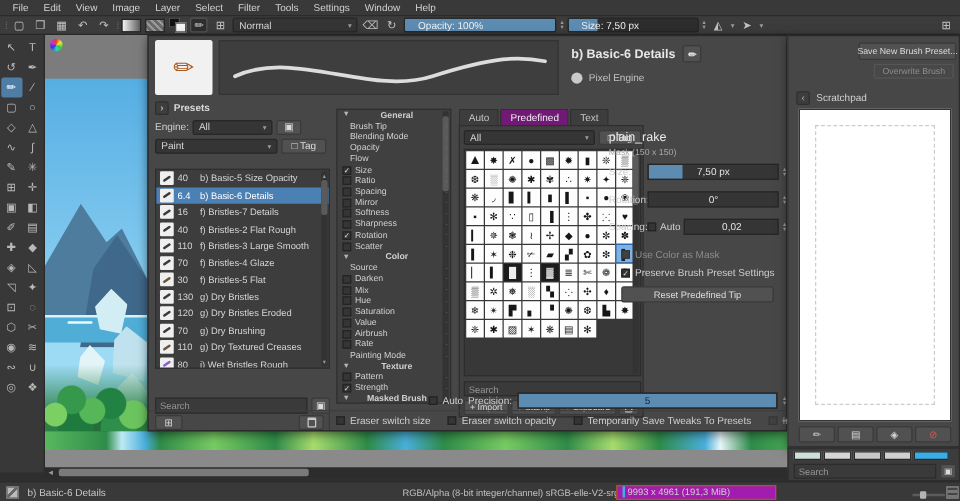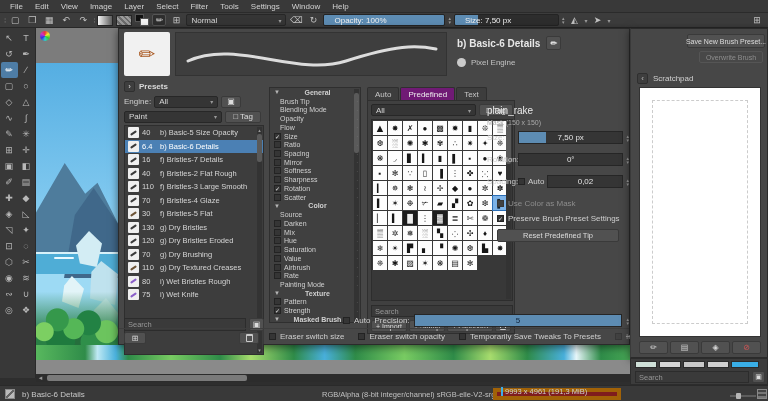--- a/index.html
+++ b/index.html
@@ -88,21 +88,21 @@
   #hdr-edit{width:15px;height:14px;font-size:8px}
   #hdr-engine{left:338px;top:29px;display:flex;gap:5px;align-items:center;color:#c3c3c3}
   #hdr-engine .dot{width:9px;height:9px;border-radius:50%;background:#cacaca}
 
   
   #presets-panel{left:5px;top:52px;width:140px;height:248px}
   #p-head{left:0;top:0;display:flex;gap:4px;align-items:center;font-weight:bold;color:#dadada}
   #p-exp{width:11px;height:11px;background:#3e3e3e;border:1px solid #2f2f2f;border-radius:2px;display:flex;align-items:center;justify-content:center;color:#bbb}
   #p-engine{left:0;top:14px;width:140px;height:13px;display:flex;gap:3px;align-items:center}
   #p-paint{left:0;top:29px;width:140px;height:13px;display:flex;gap:3px;align-items:center}
-  #preset-list{left:0;top:44px;width:140px;height:230px;background:#3d3d3d;border:1px solid #2e2e2e;overflow:hidden;position:absolute}
+  #preset-list{left:0;top:54px;width:140px;height:160px;background:#3d3d3d;border:1px solid #2e2e2e;overflow:hidden;position:absolute}
   .preset-row{display:flex;align-items:center;gap:3px;height:13.5px;padding:0 3px;color:#d5d5d5;font-size:7.5px;white-space:nowrap}
   .preset-row.sel{background:#4b80b4;color:#fff}
   .p-ico{width:11px;height:11px;background:#efefef;border-radius:1px;flex:none;display:flex;align-items:center;justify-content:center}
   .p-ico i{display:block;width:7px;height:2px;border-radius:1px;transform:rotate(-35deg)}
   .p-size{width:15px;flex:none}
   #p-search-row{left:0;top:237px;width:140px;height:13px;display:flex;gap:3px}
 
   
   #options-panel{left:150px;top:58px;width:92px;height:236px;overflow:hidden;position:absolute}
   .op-row{height:8.74px;display:flex;align-items:center;gap:3px;padding:0 8px 0 4px;font-size:7px;color:#d0d0d0;position:relative}
@@ -165,21 +165,21 @@
   #thumbs{position:absolute;left:4px;top:2px;display:flex;gap:2px;align-items:center}
   .thumb{width:22px;height:7px;border:1px solid #2a2a2a}
   #docker-search{position:absolute;left:4px;top:12px;width:114px;height:12px}
   #docker-search-btn{position:absolute;left:121px;top:12px;width:13px;height:12px;font-size:7px}
 
   
   #statusbar{left:0;top:385px;width:768px;height:16px;background:#393939;border-top:1px solid #2a2a2a}
   #sb-ico{position:absolute;left:5px;top:3px;width:10px;height:10px;border:1px solid #8a8a8a;background:linear-gradient(135deg,#bbb 0 40%,#666 40% 60%,#bbb 60%)}
   #sb-preset{position:absolute;left:22px;top:4px;color:#c8c8c8}
   #sb-profile{position:absolute;left:322px;top:4px;color:#c0c0c0;font-size:7.5px;white-space:nowrap}
-  #sb-doc{position:absolute;left:493px;top:2px;width:128px;height:12px;background:#7f1d1d;border:4px solid #a16207;color:#cfcfcf;display:flex;align-items:flex-end;padding-left:4px;font-size:7.5px}
+  #sb-doc{position:absolute;left:493px;top:2px;width:128px;height:12px;background:#a21caf;border:1px solid #a16207;color:#cfcfcf;display:flex;align-items:flex-start;padding-left:4px;font-size:7.5px}
   #sb-caret{width:2px;height:9px;background:#3daee9;margin-right:2px}
   #sb-zoom{position:absolute;left:706px;top:16px;color:#c8c8c8}
   #sb-slider{position:absolute;left:730px;top:9px;width:26px;height:2px;background:#5c5c5c}
   #sb-slider .knob{position:absolute;left:6px;top:-2px;width:5px;height:6px;background:#b5b5b5;border-radius:1px}
   #sb-wico{position:absolute;left:757px;top:3px;width:10px;height:10px;border:1px solid #888;background:repeating-linear-gradient(0deg,#777 0 2px,#444 2px 4px)}
 </style>
 </head>
 <body>
 
 <div id="menubar" class="abs">

